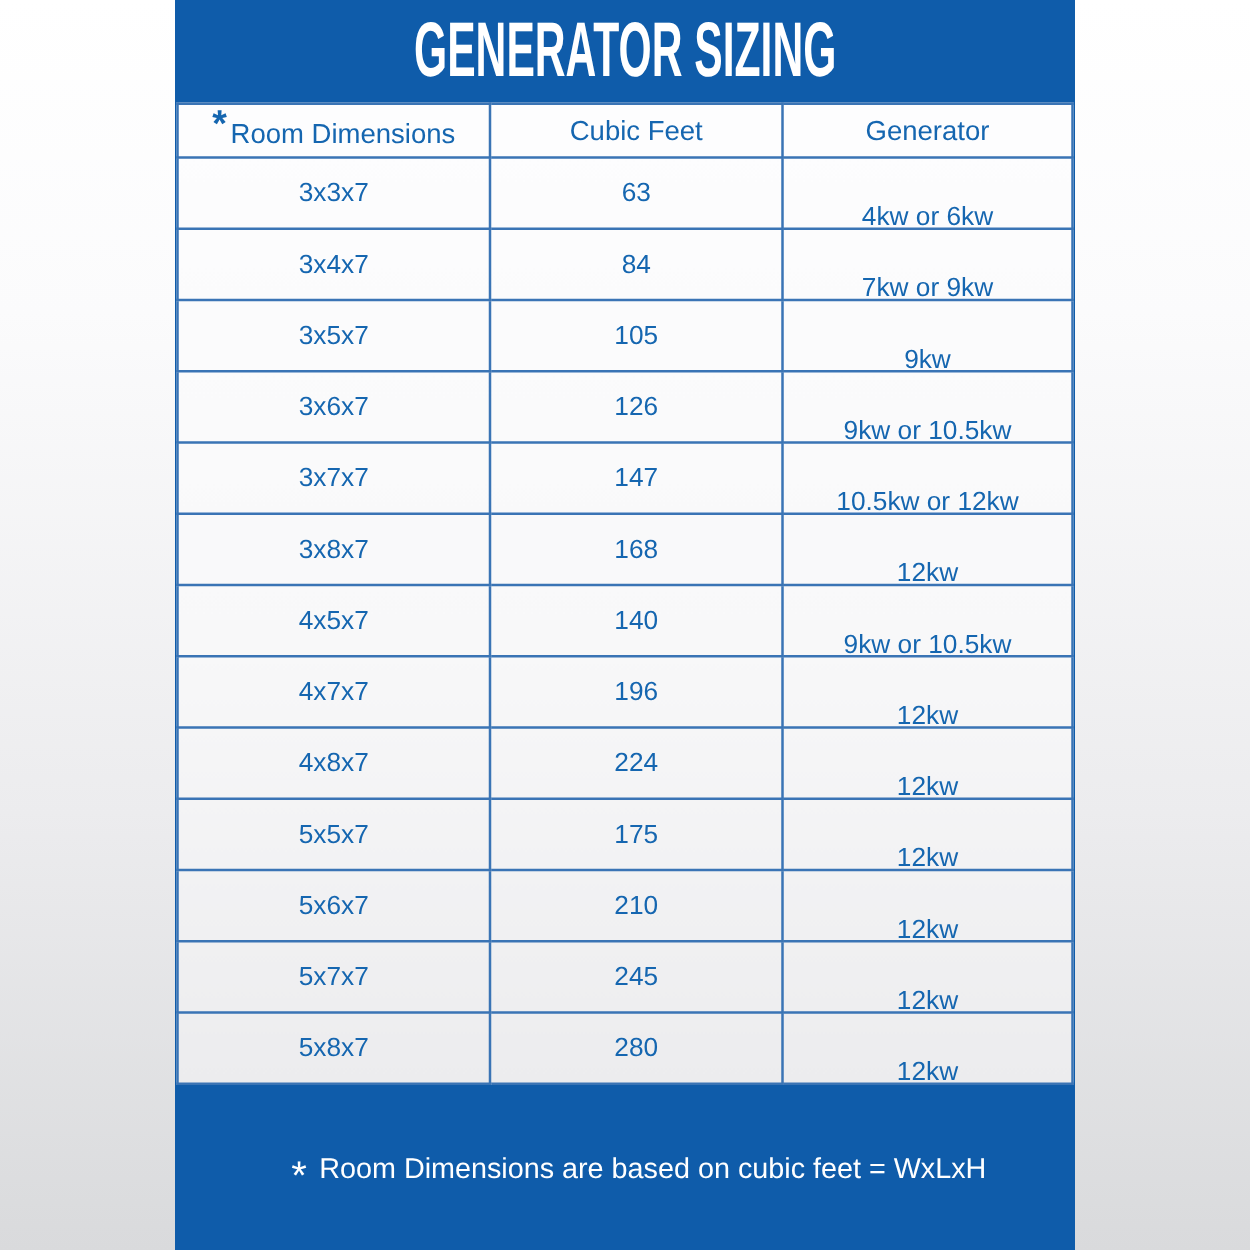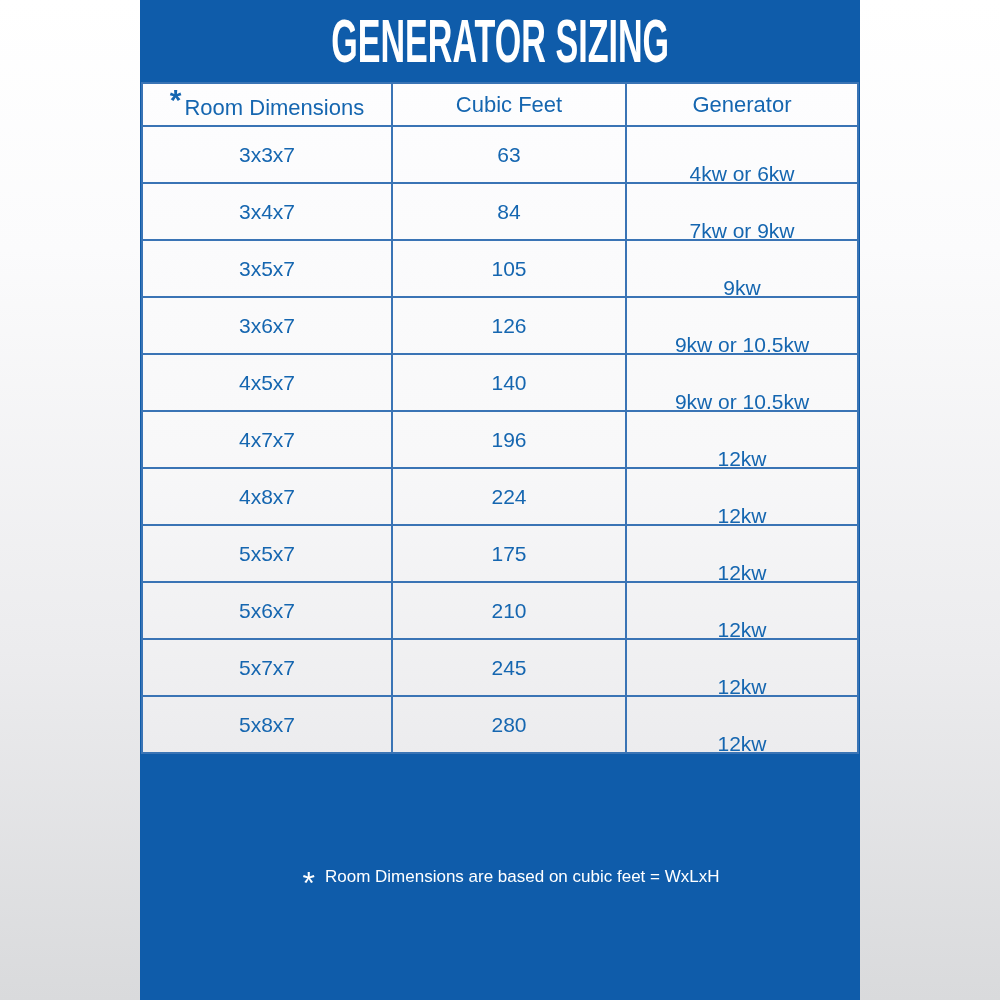--- a/index.html
+++ b/index.html
@@ -55,21 +55,21 @@
   td[data-name="cell-generator"] span{position:relative;top:19px;}
   .footer{
     flex:1 1 auto;
     display:flex;align-items:center;
     padding-left:22px;
     color:#ffffff;
   }
   .footer-asterisk{
     font-size:32px;position:relative;top:6px;margin-right:10px;line-height:0;
   }
-  .footer-note{font-size:17px;}
+  .footer-note{font-size:23px;}
 </style>
 </head>
 <body>
 
 <div class="stage" data-name="page-background">
   <div class="panel" data-name="generator-sizing-panel">
 
     <div class="title-bar" data-name="title-bar">
       <div class="title-text" data-name="page-title">GENERATOR SIZING</div>
     </div>
@@ -101,20 +101,30 @@
             </tr>
             <tr data-name="table-row">
               <td data-name="cell-room-dimensions"><span>3x5x7</span></td>
               <td data-name="cell-cubic-feet"><span>105</span></td>
               <td data-name="cell-generator"><span>9kw</span></td>
             </tr>
             <tr data-name="table-row">
               <td data-name="cell-room-dimensions"><span>3x6x7</span></td>
               <td data-name="cell-cubic-feet"><span>126</span></td>
               <td data-name="cell-generator"><span>9kw or 10.5kw</span></td>
+            </tr>
+            <tr data-name="table-row">
+              <td data-name="cell-room-dimensions"><span>3x7x7</span></td>
+              <td data-name="cell-cubic-feet"><span>147</span></td>
+              <td data-name="cell-generator"><span>10.5kw or 12kw</span></td>
+            </tr>
+            <tr data-name="table-row">
+              <td data-name="cell-room-dimensions"><span>3x8x7</span></td>
+              <td data-name="cell-cubic-feet"><span>168</span></td>
+              <td data-name="cell-generator"><span>12kw</span></td>
             </tr>
             <tr data-name="table-row">
               <td data-name="cell-room-dimensions"><span>4x5x7</span></td>
               <td data-name="cell-cubic-feet"><span>140</span></td>
               <td data-name="cell-generator"><span>9kw or 10.5kw</span></td>
             </tr>
             <tr data-name="table-row">
               <td data-name="cell-room-dimensions"><span>4x7x7</span></td>
               <td data-name="cell-cubic-feet"><span>196</span></td>
               <td data-name="cell-generator"><span>12kw</span></td>

